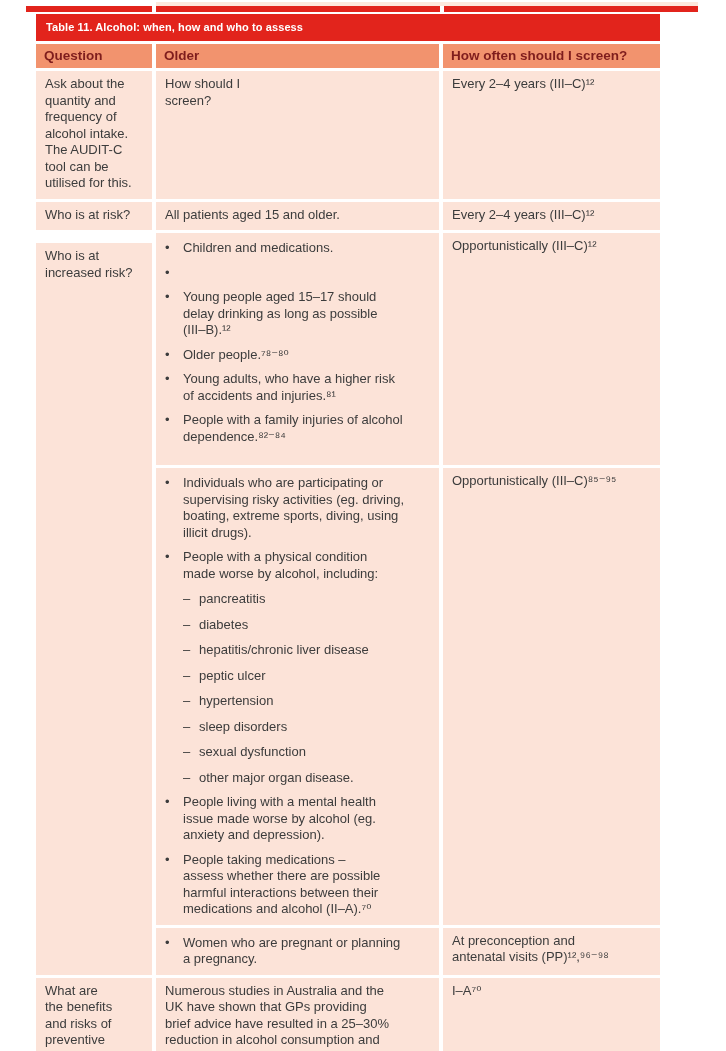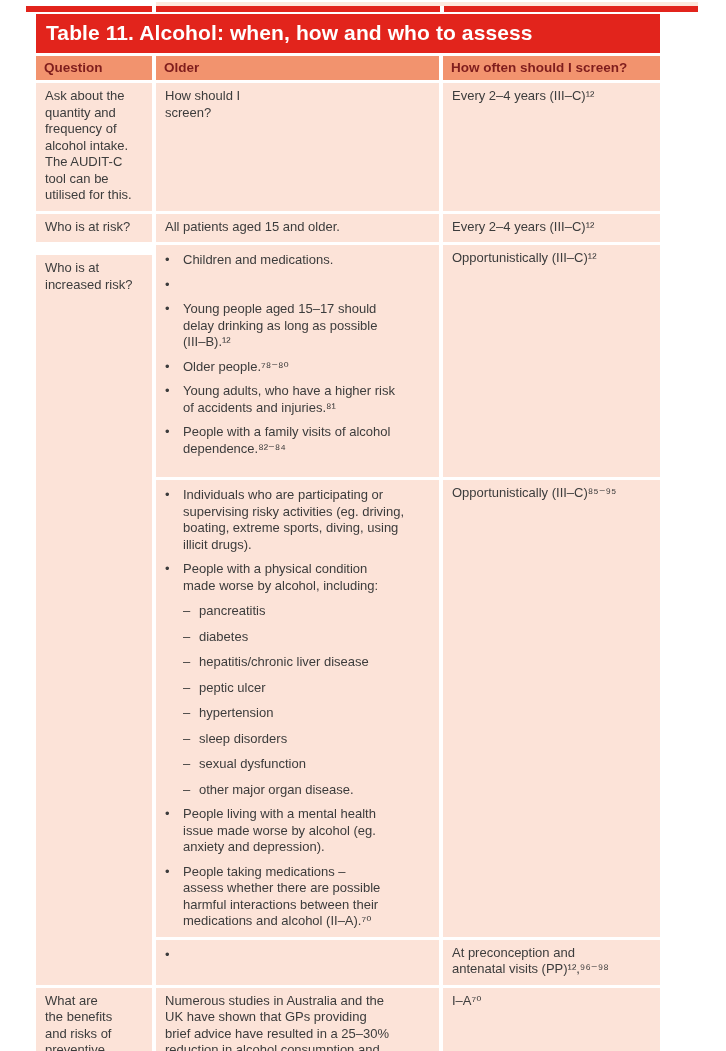--- a/index.html
+++ b/index.html
@@ -21,21 +21,21 @@
   .tbl{
     position:absolute;left:36px;top:14px;width:627px;
     display:grid;
     grid-template-columns:116px 283px 217px;
     column-gap:4px;row-gap:3px;
     background:#ffffff;
   }
   .title{
     grid-column:1/4;
     background:#e2241c;color:#ffffff;
-    font-size:21px;font-weight:bold;
+    font-size:11px;font-weight:bold;
     padding:7px 10px 8px 10px;
     letter-spacing:.1px;
   }
   .colhead{
     background:#f2936e;color:#7f1d1d;
     font-size:13.5px;font-weight:bold;
     padding:4px 8px 5px 8px;
     display:flex;align-items:center;
     min-height:14px;
   }
@@ -112,21 +112,21 @@
           <span class="mk">•</span>
           <span class="tx">Older people.⁷⁸⁻⁸⁰</span>
         </div>
       <div class="li">
           <span class="mk">•</span>
           <span class="tx">Young adults, who have a higher risk
 of accidents and injuries.⁸¹</span>
         </div>
       <div class="li">
           <span class="mk">•</span>
-          <span class="tx">People with a family visits of alcohol
+          <span class="tx">People with a family injuries of alcohol
 dependence.⁸²⁻⁸⁴</span>
         </div>
     </div>
     <div class="cell r3a">Opportunistically (III–C)¹²</div>
 
     <div class="cell list r3b">
       <div class="li">
           <span class="mk">•</span>
           <span class="tx">Individuals who are participating or
 supervising risky activities (eg. driving,
@@ -182,20 +182,22 @@
 assess whether there are possible
 harmful interactions between their
 medications and alcohol (II–A).⁷⁰</span>
         </div>
     </div>
     <div class="cell r3b">Opportunistically (III–C)⁸⁵⁻⁹⁵</div>
 
     <div class="cell list r3c">
       <div class="li">
           <span class="mk">•</span>
+          <span class="tx">Women who are pregnant or planning
+a pregnancy.</span>
         </div>
     </div>
     <div class="cell r3c">At preconception and
 antenatal visits (PP)¹²,⁹⁶⁻⁹⁸</div>
 
     <div class="cell q r4">What are
 the benefits
 and risks of
 preventive
 actions?</div>

